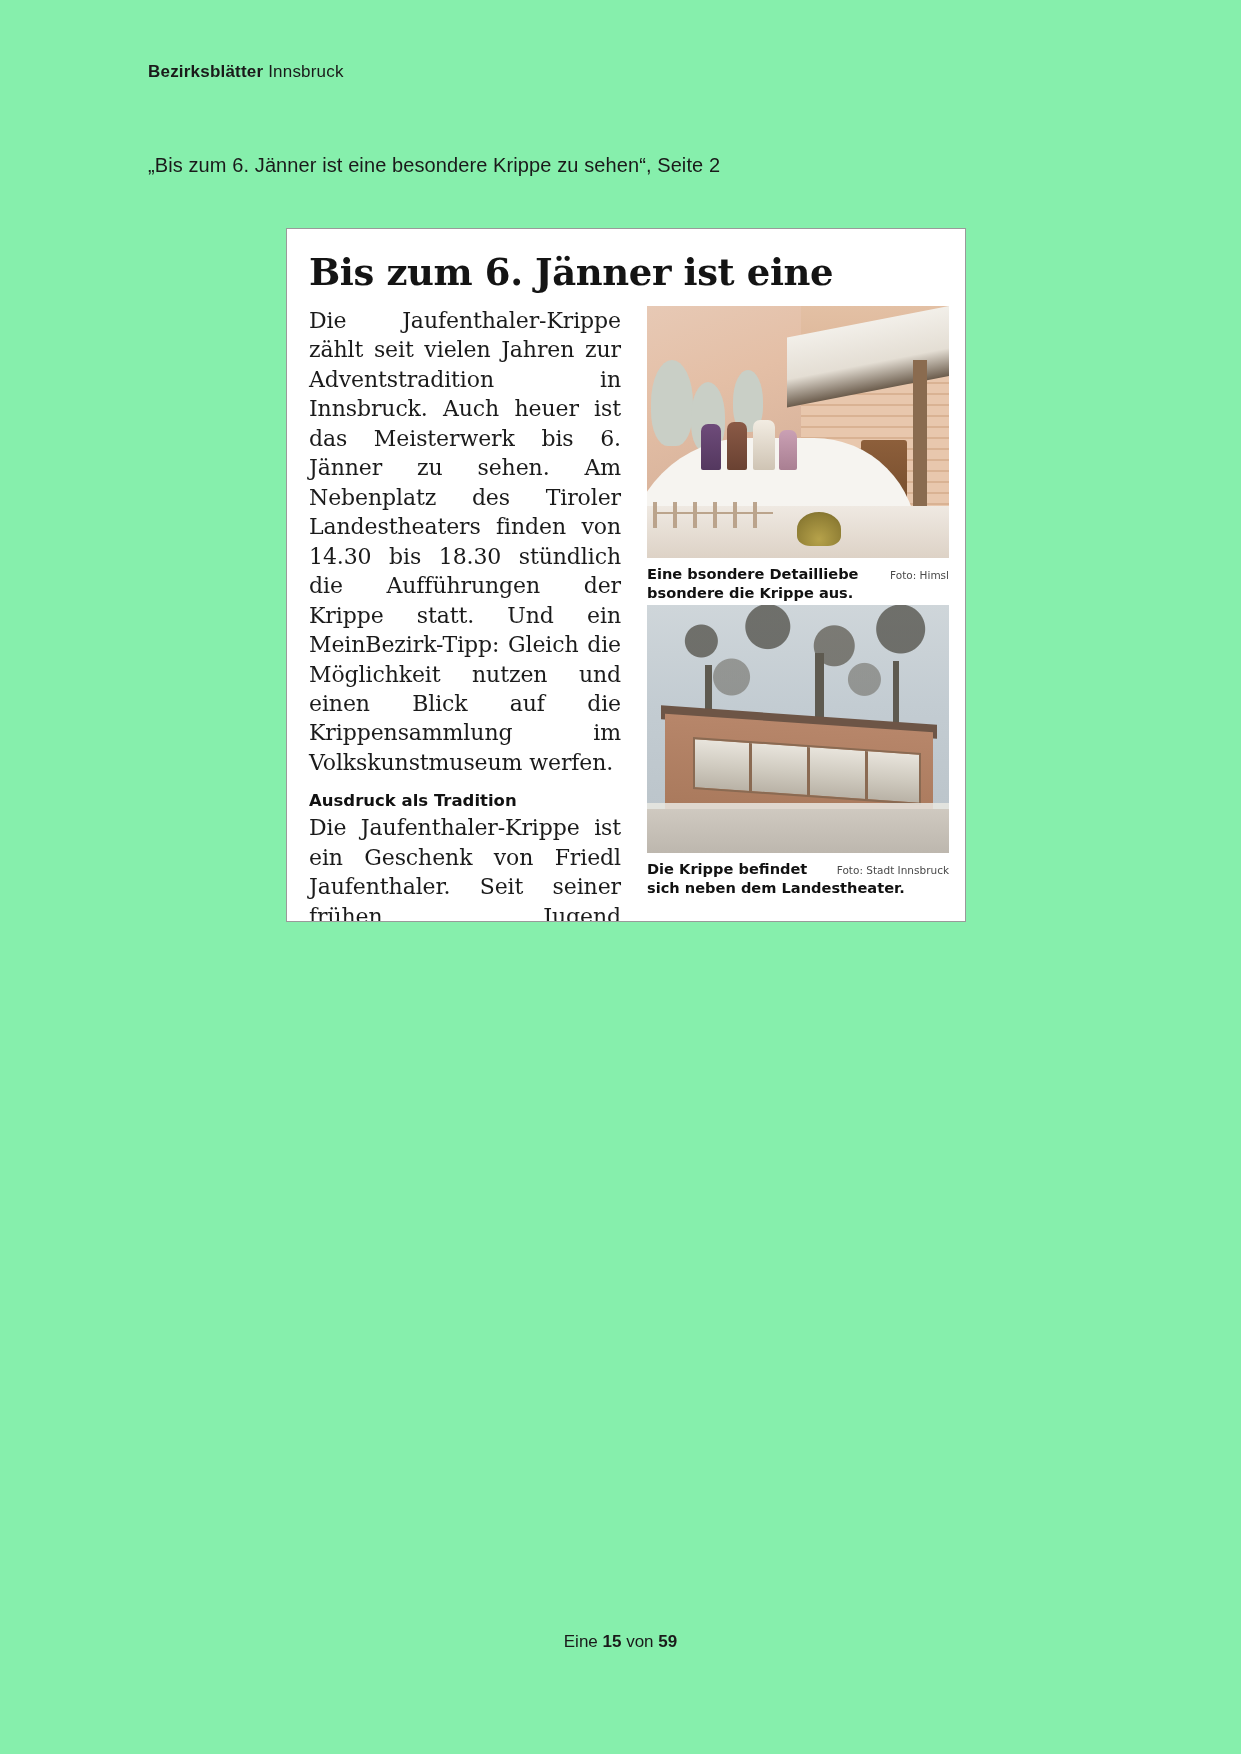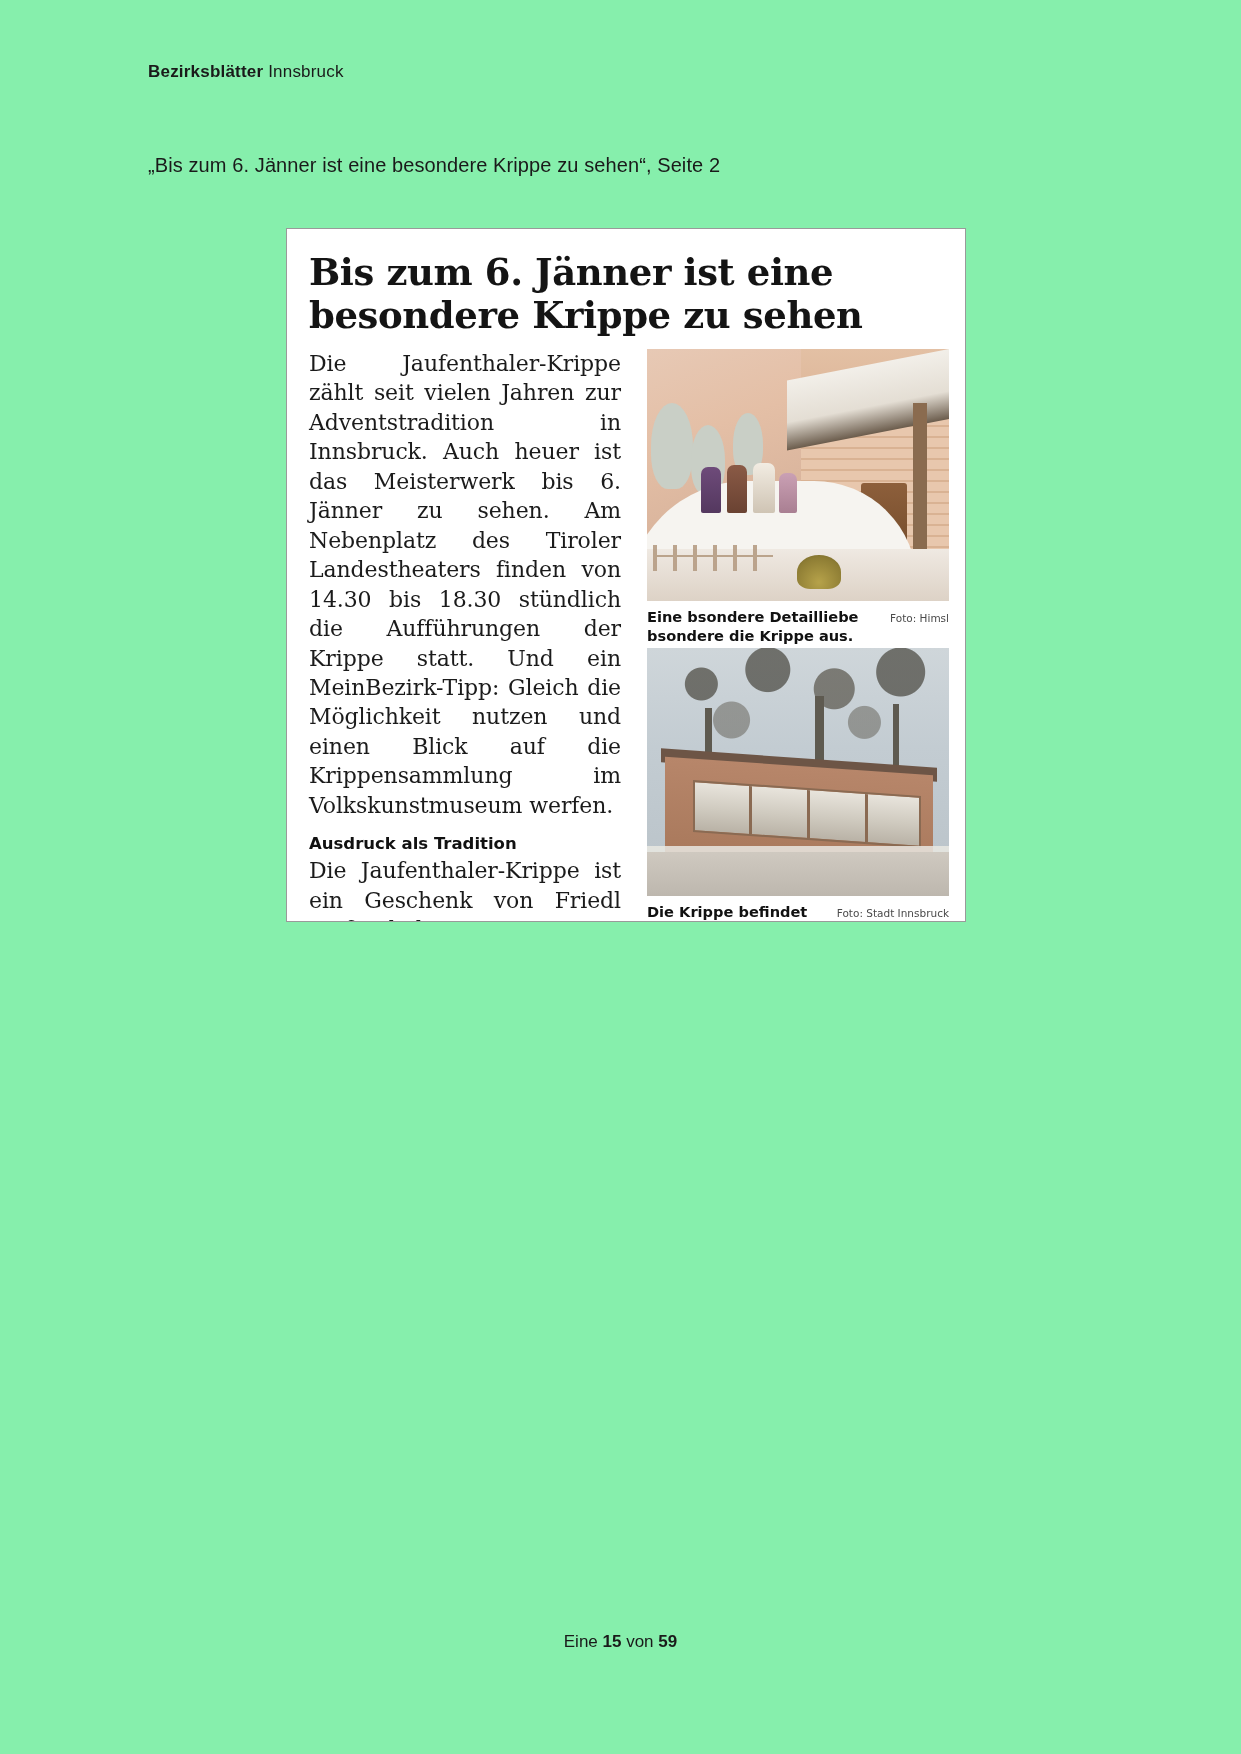--- a/index.html
+++ b/index.html
@@ -257,21 +257,20 @@
   <div class="doc-header">
     <span class="brand">Bezirksblätter</span><span> </span><span class="edition">Innsbruck</span>
   </div>
 
   <div class="doc-title">„Bis zum 6. Jänner ist eine besondere Krippe zu sehen“, Seite 2</div>
 
   <div class="clipping">
 
     <div class="clip-headline">
       <span class="ln">Bis zum 6. Jänner ist eine</span>
-      <span class="ln">besondere Krippe zu sehen</span>
     </div>
 
     <div class="clip-cols">
 
       <div class="col-left">
         <p class="body-text">Die Jaufenthaler-Krippe zählt seit vielen Jahren zur Adventstradition in Innsbruck. Auch heuer ist das Meisterwerk bis 6. Jänner zu sehen. Am Nebenplatz des Tiroler Landestheaters finden von 14.30 bis 18.30 stündlich die Aufführungen der Krippe statt. Und ein MeinBezirk-Tipp: Gleich die Möglichkeit nutzen und einen Blick auf die Krippensammlung im Volkskunstmuseum werfen.</p>
         <div class="subhead">Ausdruck als Tradition</div>
         <p class="body-text">Die Jaufenthaler-Krippe ist ein Geschenk von Friedl Jaufenthaler. Seit seiner frühen Jugend experimentierte er mit verschiedenen Materialien und technischen Neuerungen. Seine beweglichen Krippen und Ostergräber sind Ausdruck seines traditionsverbundenen Lebens und seiner Verneigung vor dem religiösen Brauchtum in Tirol.</p>
       </div>
 

